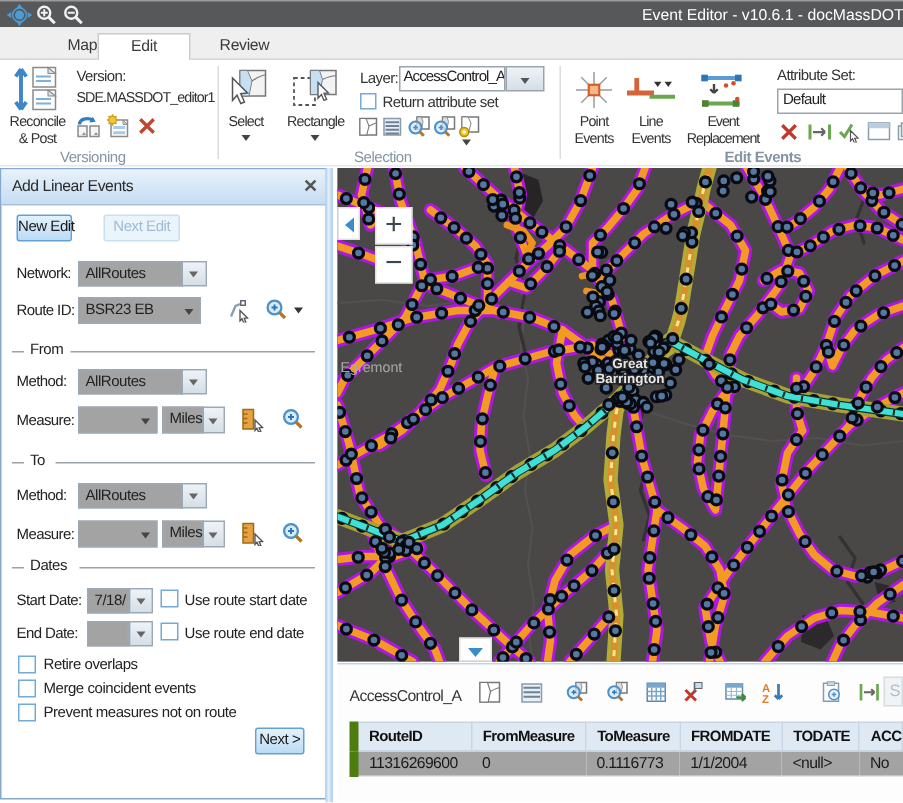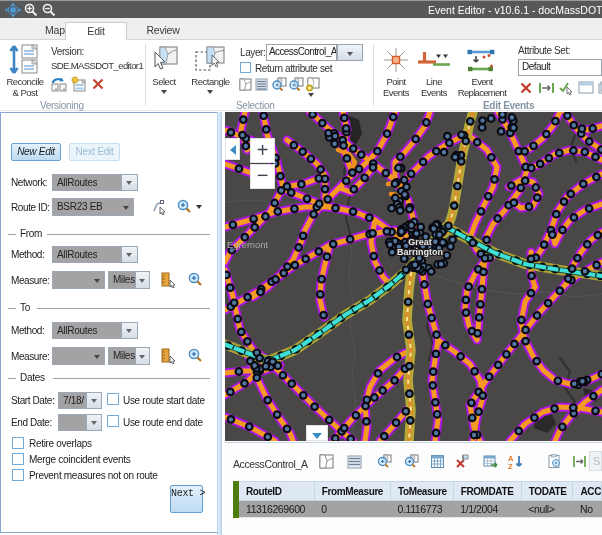--- a/index.html
+++ b/index.html
@@ -250,21 +250,25 @@
     <rect x="1" y="1" width="14" height="3.5" fill="#b8cee0"></rect>
   </svg>
   <svg class="abs" style="left:598px;top:41px" width="10" height="13" viewBox="0 0 10 13">
     <rect x="1" y="3" width="9" height="9" fill="#fff" stroke="#8a9ba9"></rect>
     <rect x="3" y="1" width="7" height="9" fill="#e8eef4" stroke="#8a9ba9"></rect>
   </svg>
   <div class="seclabel" style="left:483px;font-weight:bold;">Edit Events</div>
 </div>
 
 <div id="panel">
-  <div class="btn" style="left:10px;top:30px;width:50px;height:18px;line-height:16px;font-style:italic;">New Edit</div>
+  <div id="panelhdr">
+        <span class="ttl">Add Linear Events</span>
+        <span id="panelX">✕</span>
+      </div>
+  <div class="btn" style="left:10px;top:30px;width:37px;height:18px;line-height:16px;">New Edit</div>
   <div class="btn dis" style="left:68px;top:30px;width:51px;height:18px;line-height:16px;">Next Edit</div>
 
   <div class="plabel" style="left:10px;top:64px;">Network:</div>
   <div class="pcombo" style="left:51px;top:61px;width:70px;height:17px;">AllRoutes</div>
   <div class="pdrop" style="left:120px;top:61px;width:17px;height:17px;"></div>
 
   <div class="plabel" style="left:10px;top:89px;">Route ID:</div>
   <div class="pcombo" style="left:51px;top:85px;width:82px;height:18px;">BSR23 EB</div>
   <div class="caret" style="left:122px;top:93px;"></div>
   <svg class="abs" style="left:151px;top:86px" width="16" height="16" viewBox="0 0 16 16">
@@ -350,21 +354,21 @@
   <div class="chk" style="left:106px;top:302px;"></div>
   <div class="ptxt" style="left:122px;top:304px;">Use route end date</div>
 
   <div class="chk" style="left:11px;top:324px;"></div>
   <div class="ptxt" style="left:28px;top:325px;">Retire overlaps</div>
   <div class="chk" style="left:11px;top:340px;"></div>
   <div class="ptxt" style="left:28px;top:341px;">Merge coincident events</div>
   <div class="chk" style="left:11px;top:356px;"></div>
   <div class="ptxt" style="left:28px;top:357px;">Prevent measures not on route</div>
 
-  <div class="btn" style="left:169px;top:372px;width:33px;height:28px;line-height:15px;font-family:Liberation Mono, monospace;">Next &gt;</div>
+  <div class="btn" style="left:169px;top:372px;width:33px;height:18px;line-height:15px;">Next &gt;</div>
 </div>
 
 <div id="splitter"></div>
 
 <div id="map">
   <svg width="377" height="329" viewBox="0 0 377 329">
         <rect width="377" height="329" fill="#4a4747"></rect>
         <polyline points="120.0,0.0 118.0,22.0 124.0,45.0 120.0,70.0 125.0,95.0 122.0,120.0 127.0,140.0 124.0,165.0 128.0,190.0 125.0,215.0 130.0,240.0 127.0,265.0 131.0,290.0 128.0,315.0 130.0,329.0" fill="none" stroke="#525050" stroke-width="1.4" stroke-linecap="round" stroke-linejoin="round"></polyline>
         <polyline points="0.0,90.0 30.0,88.0 60.0,92.0 90.0,88.0" fill="none" stroke="#525050" stroke-width="1.4" stroke-linecap="round" stroke-linejoin="round"></polyline>
         <polyline points="200.0,160.0 230.0,170.0 260.0,178.0 290.0,182.0 320.0,180.0 350.0,185.0 377.0,182.0" fill="none" stroke="#525050" stroke-width="1.4" stroke-linecap="round" stroke-linejoin="round"></polyline>

